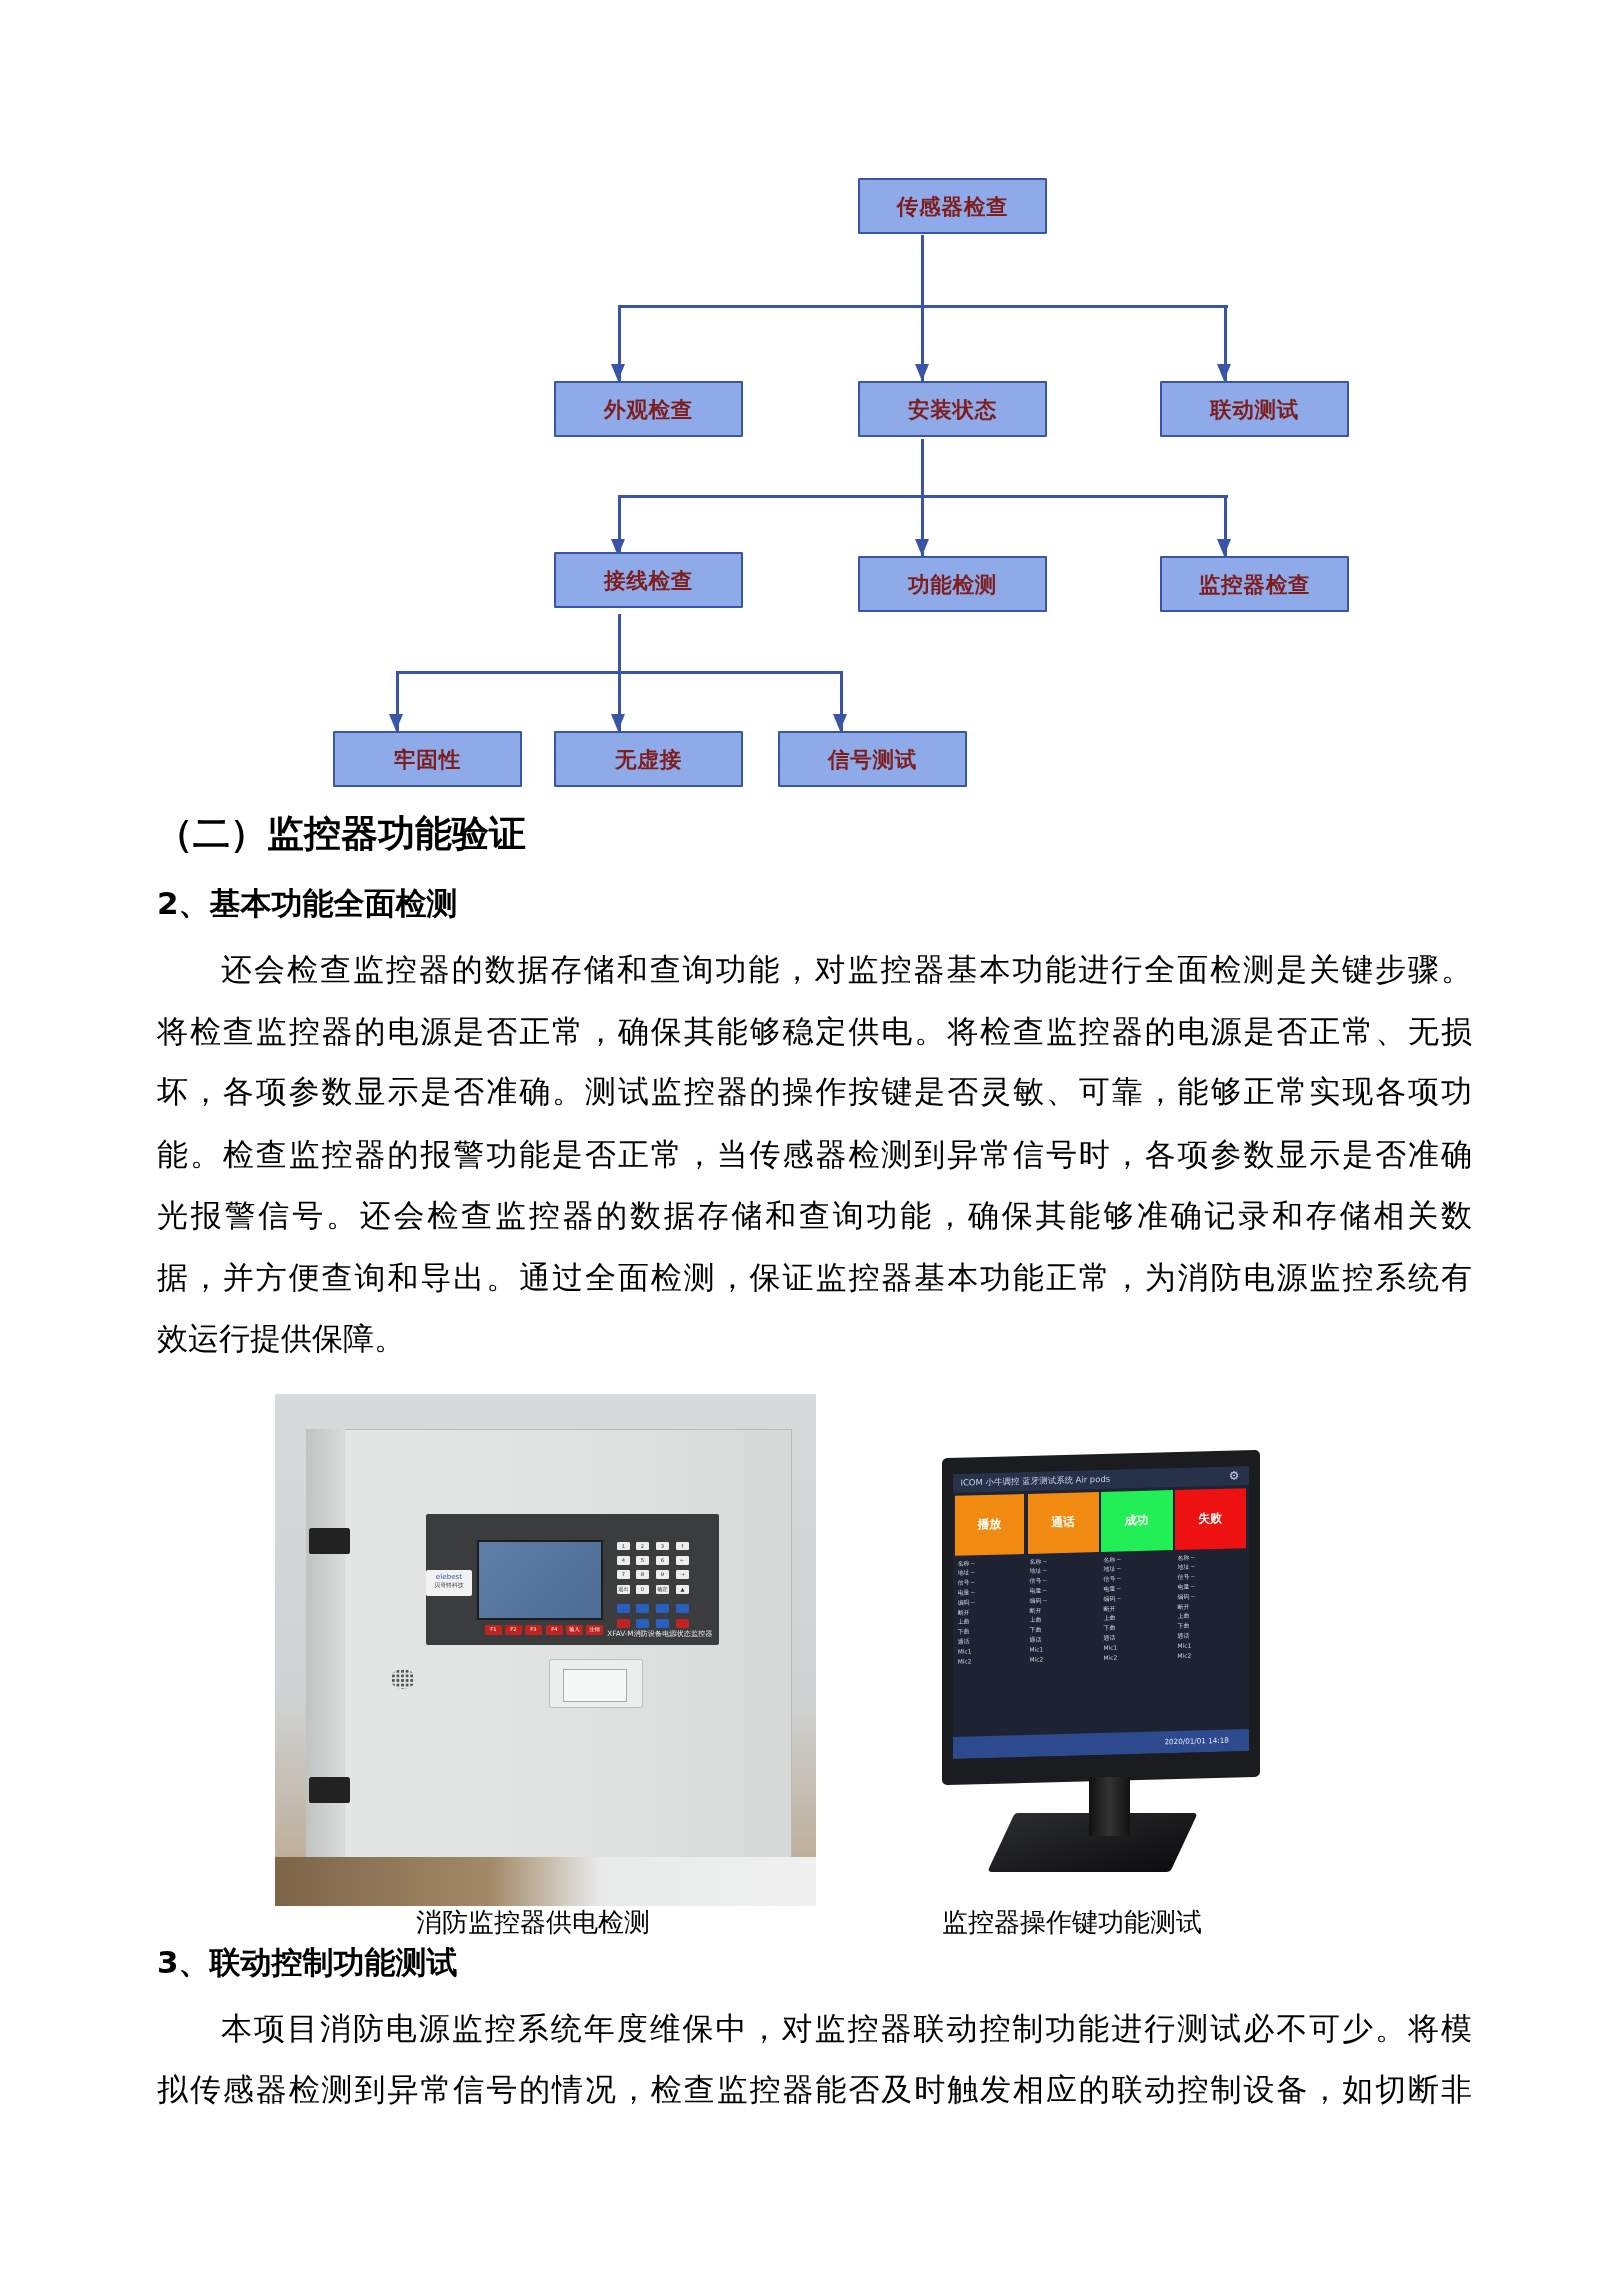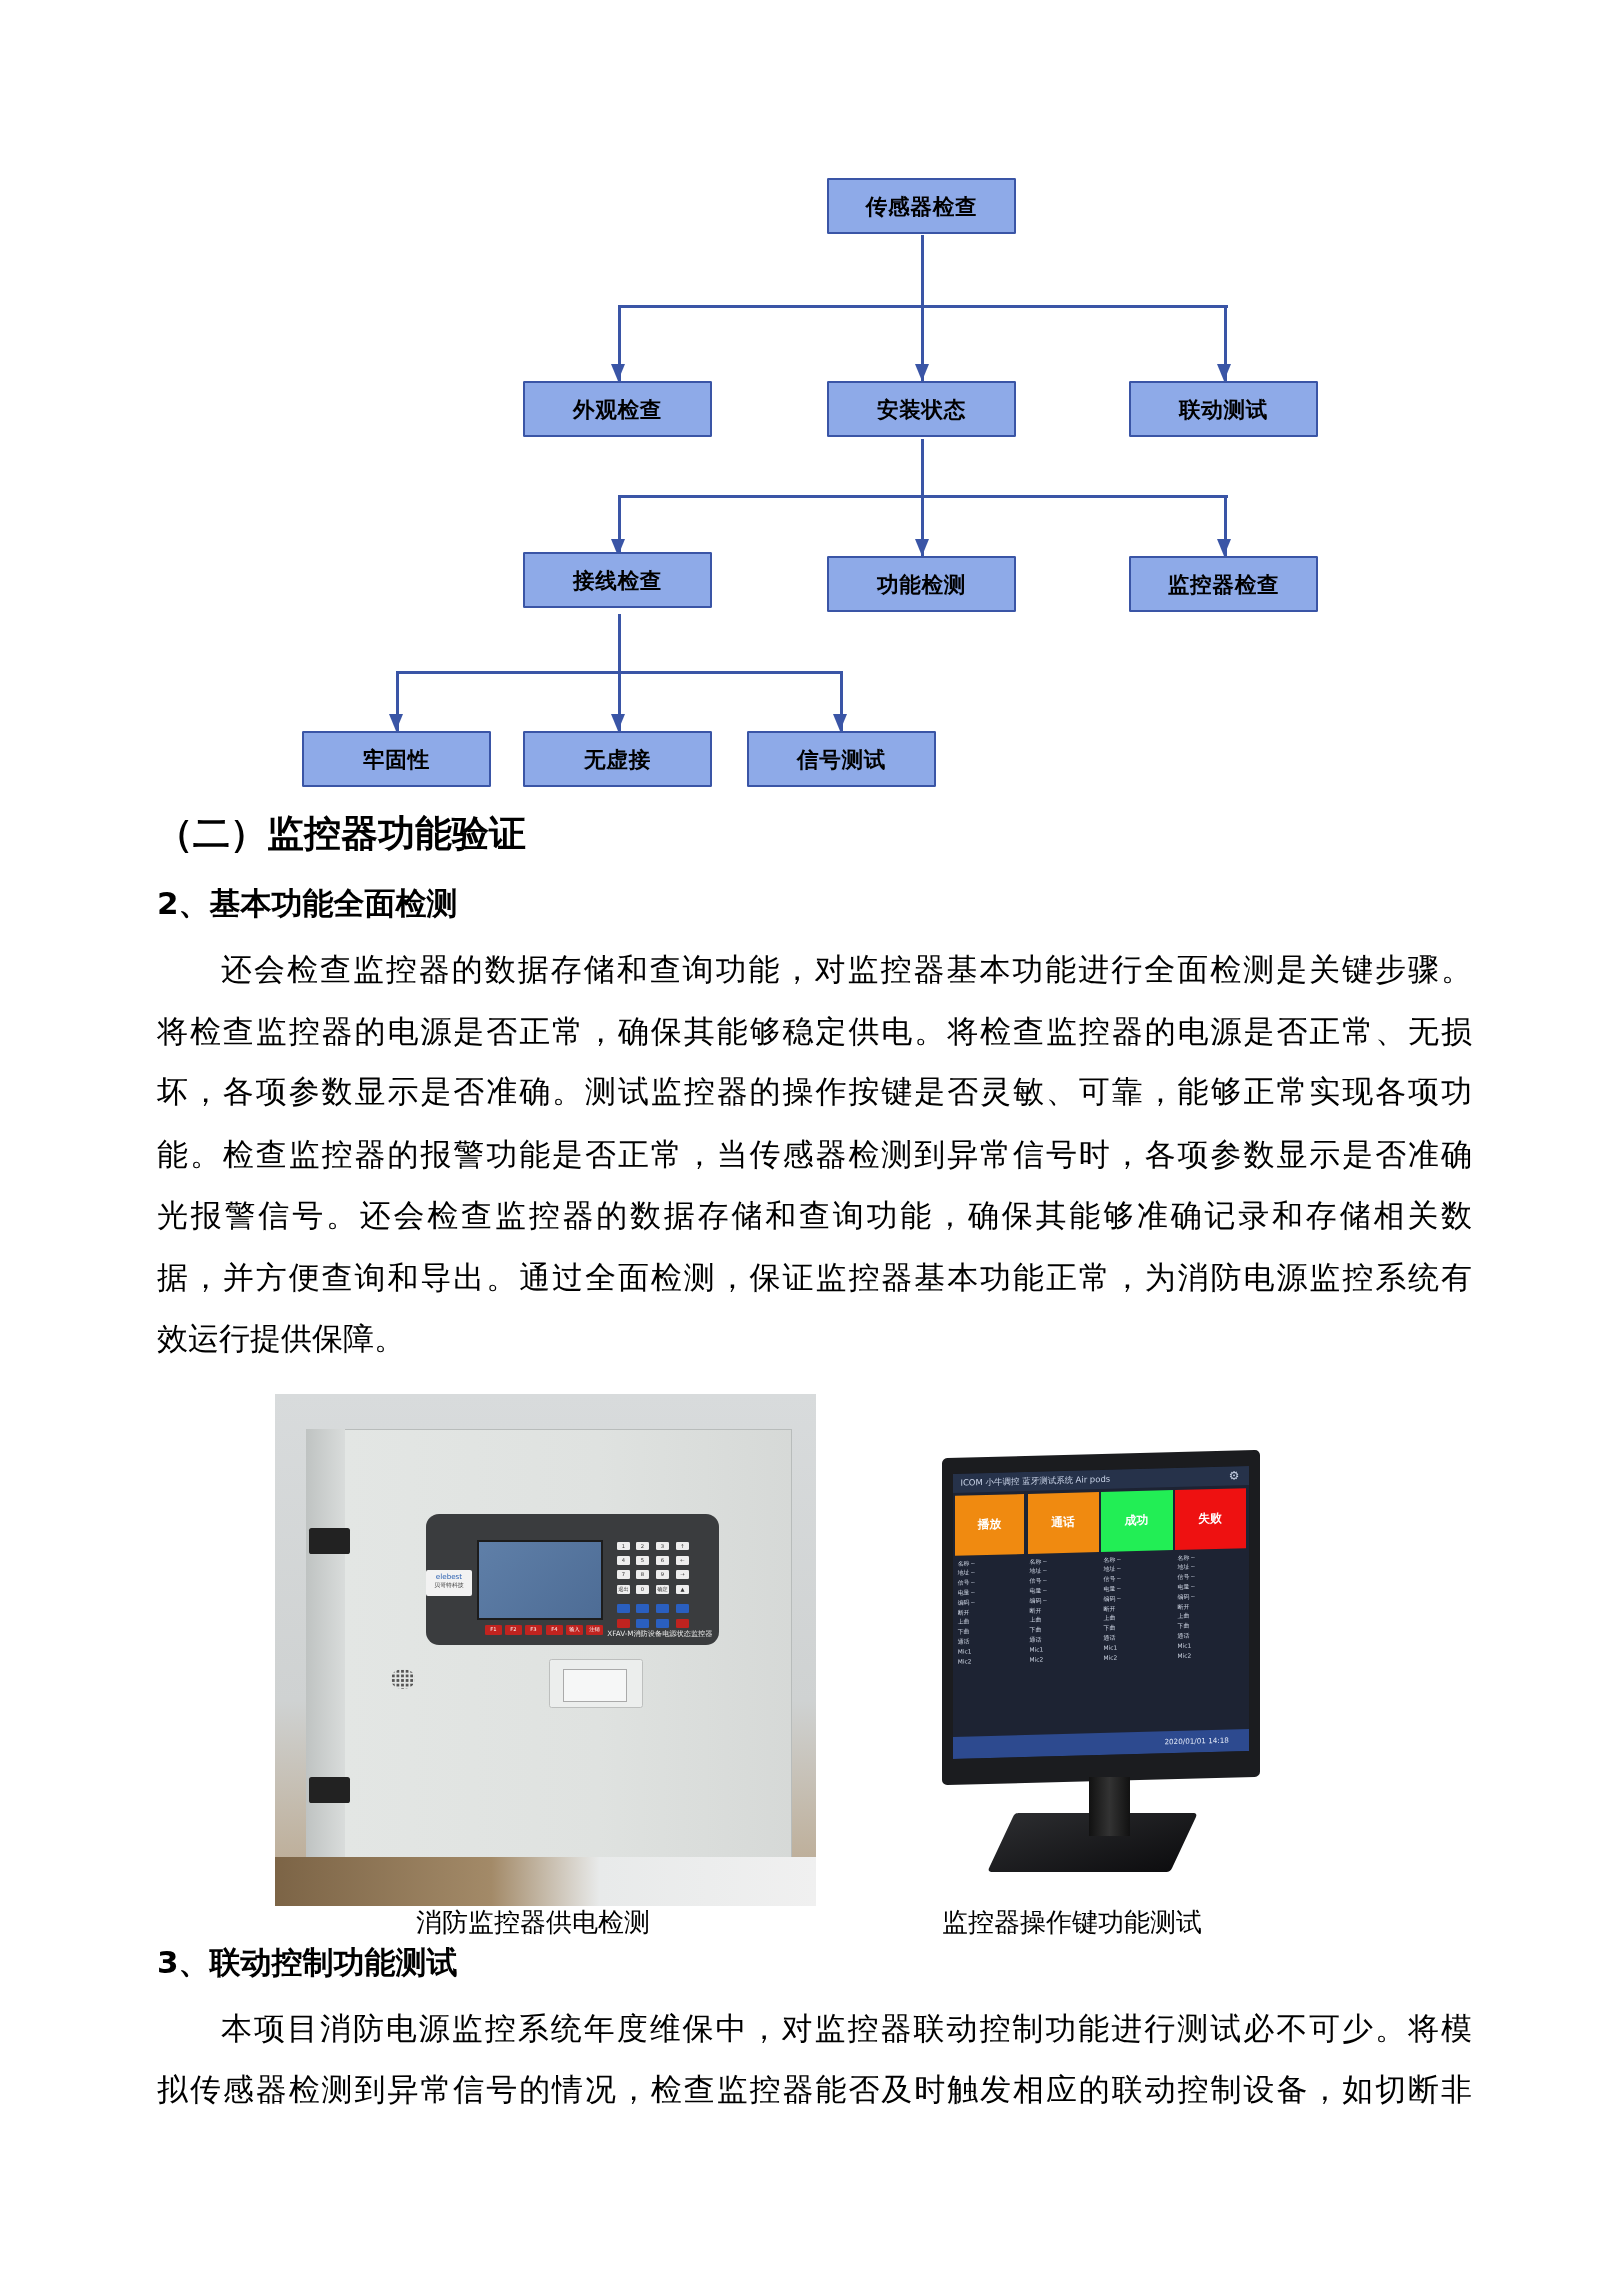--- a/index.html
+++ b/index.html
@@ -6,21 +6,21 @@
   body {
     width: 1623px; height: 2295px; background: #ffffff; position: relative; overflow: hidden;
     font-family: "DejaVu Serif", "Liberation Serif", serif; color: #000;
   }
   
   .fc-box {
     position: absolute; width: 185px; height: 52px;
     background: #8eaae8; border: 2.6px solid #3a55a6; border-radius: 1.3px;
     display: flex; align-items: center; justify-content: center;
     font-family: "DejaVu Sans", "Liberation Sans", sans-serif; font-weight: bold;
-    font-size: 21.6px; color: #000000; letter-spacing: 0.7px;
+    font-size: 21.6px; color: #7f1d1d; letter-spacing: 0.7px; margin-left: 31px;
   }
   .fc-line { position: absolute; background: #3a55a6; }
   .fc-arrow {
     position: absolute; width: 0; height: 0;
     border-left: 7.9px solid transparent; border-right: 7.9px solid transparent;
     border-top: 17px solid #3a55a6;
   }
   
   .h2 { position: absolute; left: 156px; top: 809px; font-size: 37px; font-weight: bold; white-space: nowrap; font-family: "DejaVu Sans", sans-serif; }
   .h3 { position: absolute; left: 157px; font-size: 31px; font-weight: bold; white-space: nowrap; font-family: "DejaVu Sans", sans-serif; }
@@ -33,21 +33,21 @@
   .caption { position: absolute; font-size: 26px; white-space: nowrap; text-align: right; }
 
   
   .photo1 { position: absolute; left: 275px; top: 1394px; width: 541px; height: 512px;
     background: linear-gradient(180deg, #d8dbdc 0%, #cfd2d2 60%, #b9a58a 100%); overflow: hidden; }
   .cab { position: absolute; left: 31px; top: 35px; width: 484px; height: 458px;
     background: linear-gradient(90deg,#c9cdcc 0%, #e3e6e4 8%, #dfe2e0 60%, #d6d9d7 100%);
     border: 1.3px solid #b8bcbb; }
   .cab-edge { position: absolute; left: 31px; top: 35px; width: 39px; height: 458px; background: linear-gradient(90deg,#bfc3c2,#d9dcdb); }
   .hinge { position: absolute; left: 34px; width: 41px; height: 26px; background: #222; border-radius: 2.6px; }
-  .panel { position: absolute; left: 151px; top: 120px; width: 293px; height: 131px; background: #3a3c3e; border-radius: 13px; }
+  .panel { position: absolute; left: 151px; top: 120px; width: 293px; height: 131px; background: #3a3c3e; border-radius: 2px; }
   .lcd { position: absolute; left: 51px; top: 25.5px; width: 122px; height: 76px; background: linear-gradient(135deg,#5f7fa8,#4d6c95); border: 2.6px solid #1c1c1c; }
   .brand { position: absolute; left: 0; top: 56px; width: 46px; height: 23.6px; background: #f2f2f2; border-radius: 2px;
     font-family: "DejaVu Sans", sans-serif; font-size: 7.2px; color: #2a5fb0; text-align: center; line-height: 9.2px; padding-top: 2px; }
   .brand small { display:block; color:#444; font-size: 5.9px; }
   .key { position: absolute; width: 13px; height: 8.5px; background: #eee; border-radius: 1.3px; font-size: 5.2px; text-align:center; line-height: 8.5px; font-family: "DejaVu Sans", sans-serif; color:#333; }
   .key.blue { background: #2a5fc0; color:#fff; }
   .key.red { background: #c0231f; color:#fff; }
   .fkey { position: absolute; width: 17px; height: 9.8px; background: #c0231f; border-radius: 1.3px; font-size: 5.2px; color:#fff; text-align:center; line-height: 9.8px; font-family: "DejaVu Sans", sans-serif; }
   .panel-model { position: absolute; right: 6.5px; bottom: 6.5px; font-size: 7.2px; color: #e8e8e8; font-family: "DejaVu Sans", sans-serif; }
   .speaker { position: absolute; left: 116px; top: 275px; width: 23.6px; height: 19.6px;

